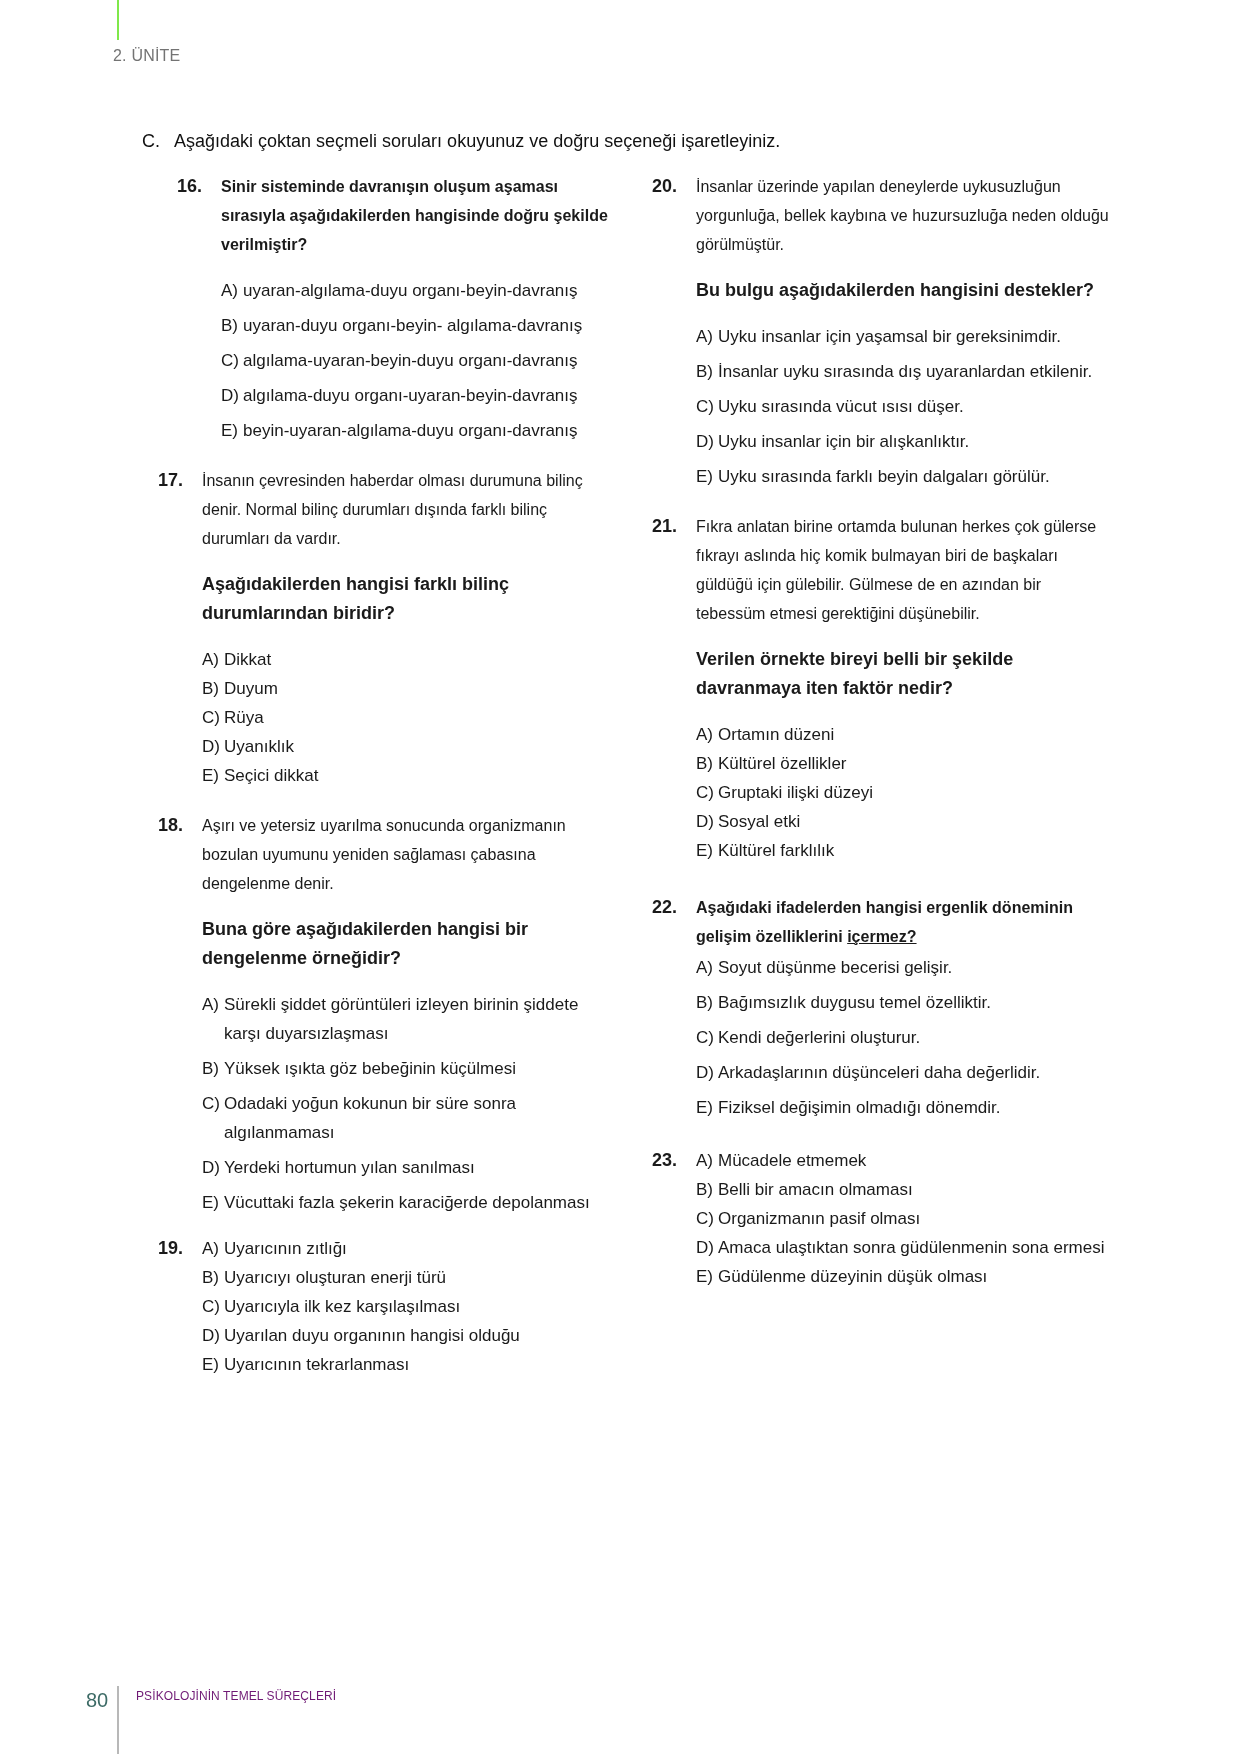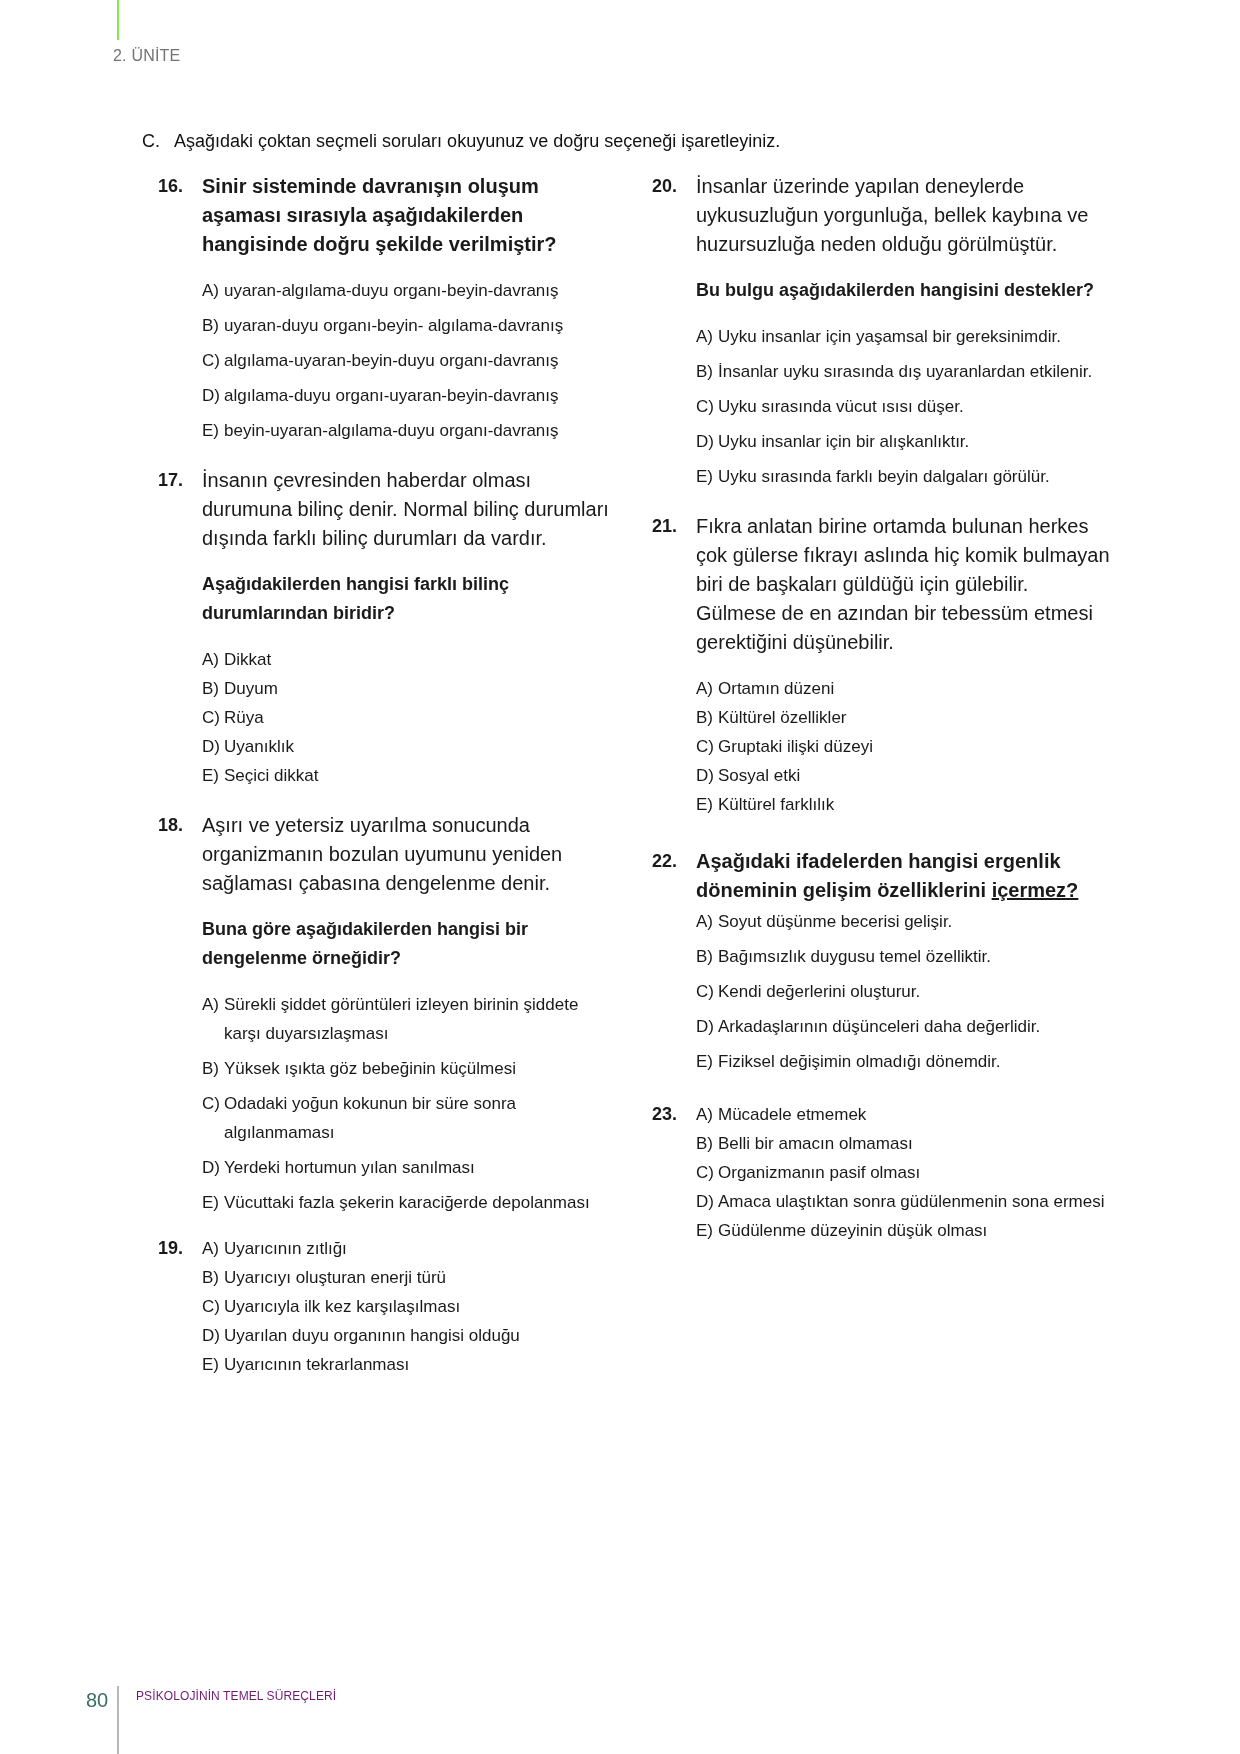--- a/index.html
+++ b/index.html
@@ -9,21 +9,21 @@
     }
     .top-rule { position: absolute; left: 117px; top: 0; width: 2px; height: 40px; background: #7fe84a; }
     .unit-label { position: absolute; left: 113px; top: 47px; font-size: 16px; color: #737373; letter-spacing: 0.2px; }
     .instructions { position: absolute; left: 142px; top: 131px; font-size: 18px; font-weight: normal; color: #111; }
     .instructions .letter { display: inline-block; width: 32px; }
     .col { position: absolute; top: 172px; width: 460px; }
     .col.left { left: 158px; }
     .col.right { left: 652px; }
     .q { position: relative; padding-left: 44px; margin-bottom: 0; }
     .q .num { position: absolute; left: 0; top: 0; font-weight: bold; font-size: 18px; line-height: 29px; }
-    .stem { font-size: 20px; line-height: 29px; margin: 0; }
+    .stem { font-size: 16px; line-height: 29px; margin: 0; }
     .stem.bold { font-weight: bold; }
     .prompt { font-size: 18px; line-height: 29px; font-weight: bold; margin: 17px 0 0 0; }
     .opts { margin: 17px 0 0 0; padding: 0; list-style: none; }
     .opts li { position: relative; padding-left: 22px; font-size: 17px; line-height: 29px; }
     .opts.spaced li { margin-bottom: 6px; }
     .opts.tight li { line-height: 29px; }
     .opts li .lbl { position: absolute; left: 0; top: 0; }
     .u { text-decoration: underline; }
     .footer-rule { position: absolute; left: 117px; top: 1686px; width: 2px; height: 68px; background: #b8b8b8; }
     .page-num { position: absolute; left: 86px; top: 1689px; font-size: 20px; color: #3d6b66; }
@@ -34,21 +34,21 @@
 
 <div class="top-rule"></div>
 <div class="unit-label">2. ÜNİTE</div>
 
 <div class="instructions">
   <span class="letter">C.</span><span>Aşağıdaki çoktan seçmeli soruları okuyunuz ve doğru seçeneği işaretleyiniz.</span>
 </div>
 
 <div class="col left">
 
-  <div class="q" style="margin-bottom:21px;">
+  <div class="q" style="margin-bottom:21px;margin-left:19px;">
     <span class="num">16.</span>
     <p class="stem bold">Sinir sisteminde davranışın oluşum aşaması sırasıyla aşağıdakilerden hangisinde doğru şekilde verilmiştir?</p>
     <ul class="opts spaced">
       <li><span class="lbl">A)</span><span>uyaran-algılama-duyu organı-beyin-davranış</span></li>
       <li><span class="lbl">B)</span><span>uyaran-duyu organı-beyin- algılama-davranış</span></li>
       <li><span class="lbl">C)</span><span>algılama-uyaran-beyin-duyu organı-davranış</span></li>
       <li><span class="lbl">D)</span><span>algılama-duyu organı-uyaran-beyin-davranış</span></li>
       <li><span class="lbl">E)</span><span>beyin-uyaran-algılama-duyu organı-davranış</span></li>
     </ul>
   </div>
@@ -102,20 +102,21 @@
       <li><span class="lbl">B)</span><span>İnsanlar uyku sırasında dış uyaranlardan etkilenir.</span></li>
       <li><span class="lbl">C)</span><span>Uyku sırasında vücut ısısı düşer.</span></li>
       <li><span class="lbl">D)</span><span>Uyku insanlar için bir alışkanlıktır.</span></li>
       <li><span class="lbl">E)</span><span>Uyku sırasında farklı beyin dalgaları görülür.</span></li>
     </ul>
   </div>
 
   <div class="q" style="margin-bottom:28px;">
     <span class="num">21.</span>
     <p class="stem">Fıkra anlatan birine ortamda bulunan herkes çok gülerse fıkrayı aslında hiç komik bulmayan biri de başkaları güldüğü için gülebilir. Gülmese de en azından bir tebessüm etmesi gerektiğini düşünebilir.</p>
+    <p class="prompt">Verilen örnekte bireyi belli bir şekilde davranmaya iten faktör nedir?</p>
     <ul class="opts tight">
       <li><span class="lbl">A)</span><span>Ortamın düzeni</span></li>
       <li><span class="lbl">B)</span><span>Kültürel özellikler</span></li>
       <li><span class="lbl">C)</span><span>Gruptaki ilişki düzeyi</span></li>
       <li><span class="lbl">D)</span><span>Sosyal etki</span></li>
       <li><span class="lbl">E)</span><span>Kültürel farklılık</span></li>
     </ul>
   </div>
 
   <div class="q" style="margin-bottom:24px;">

